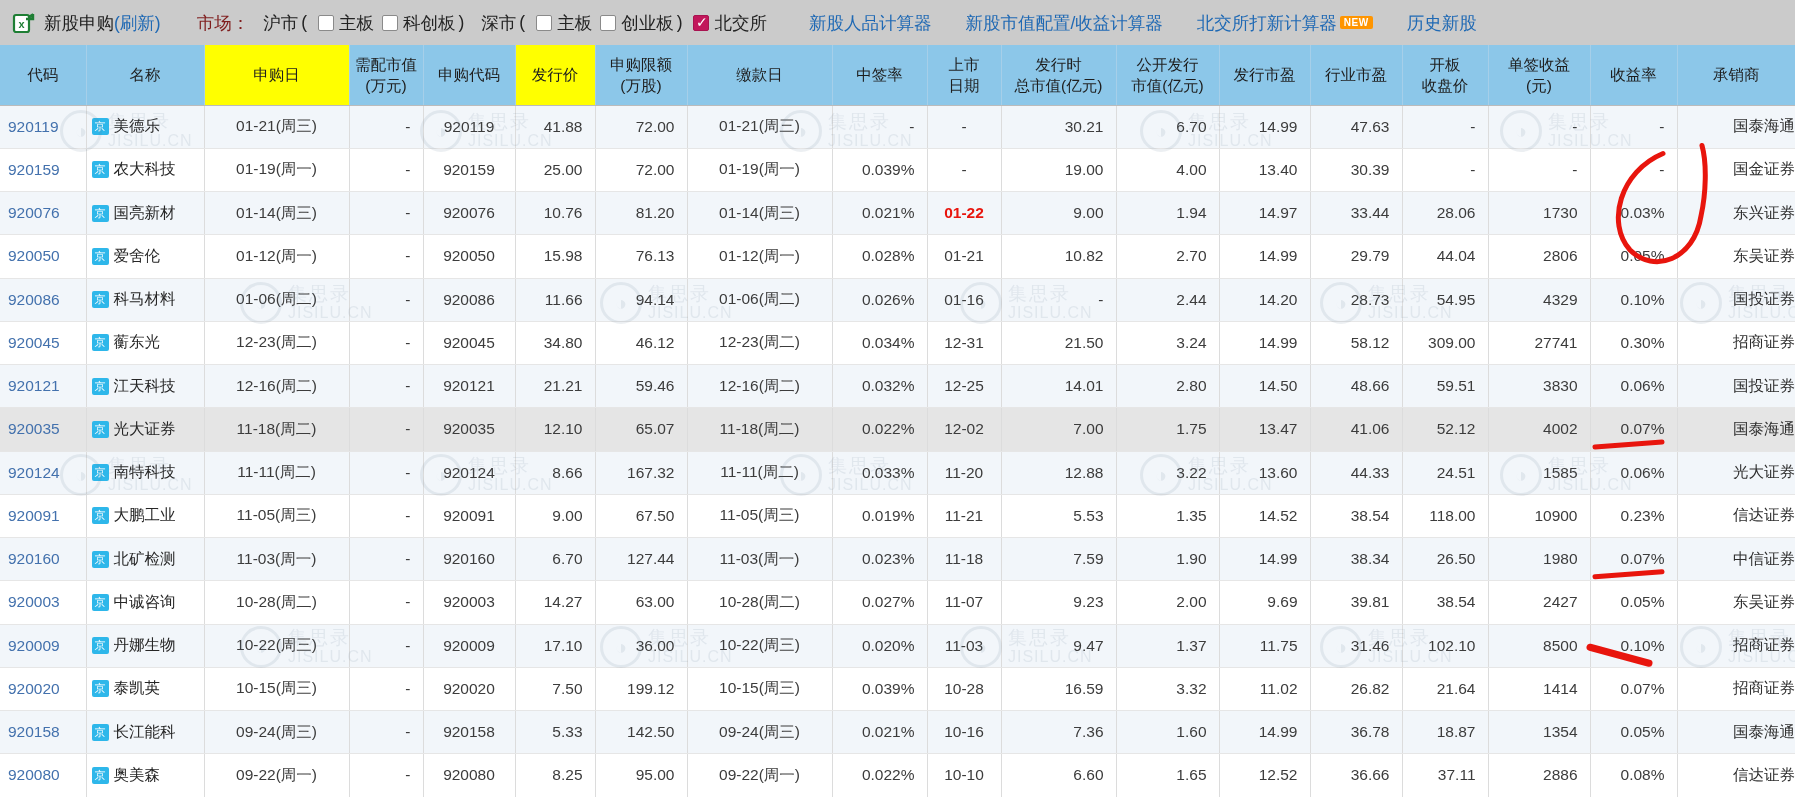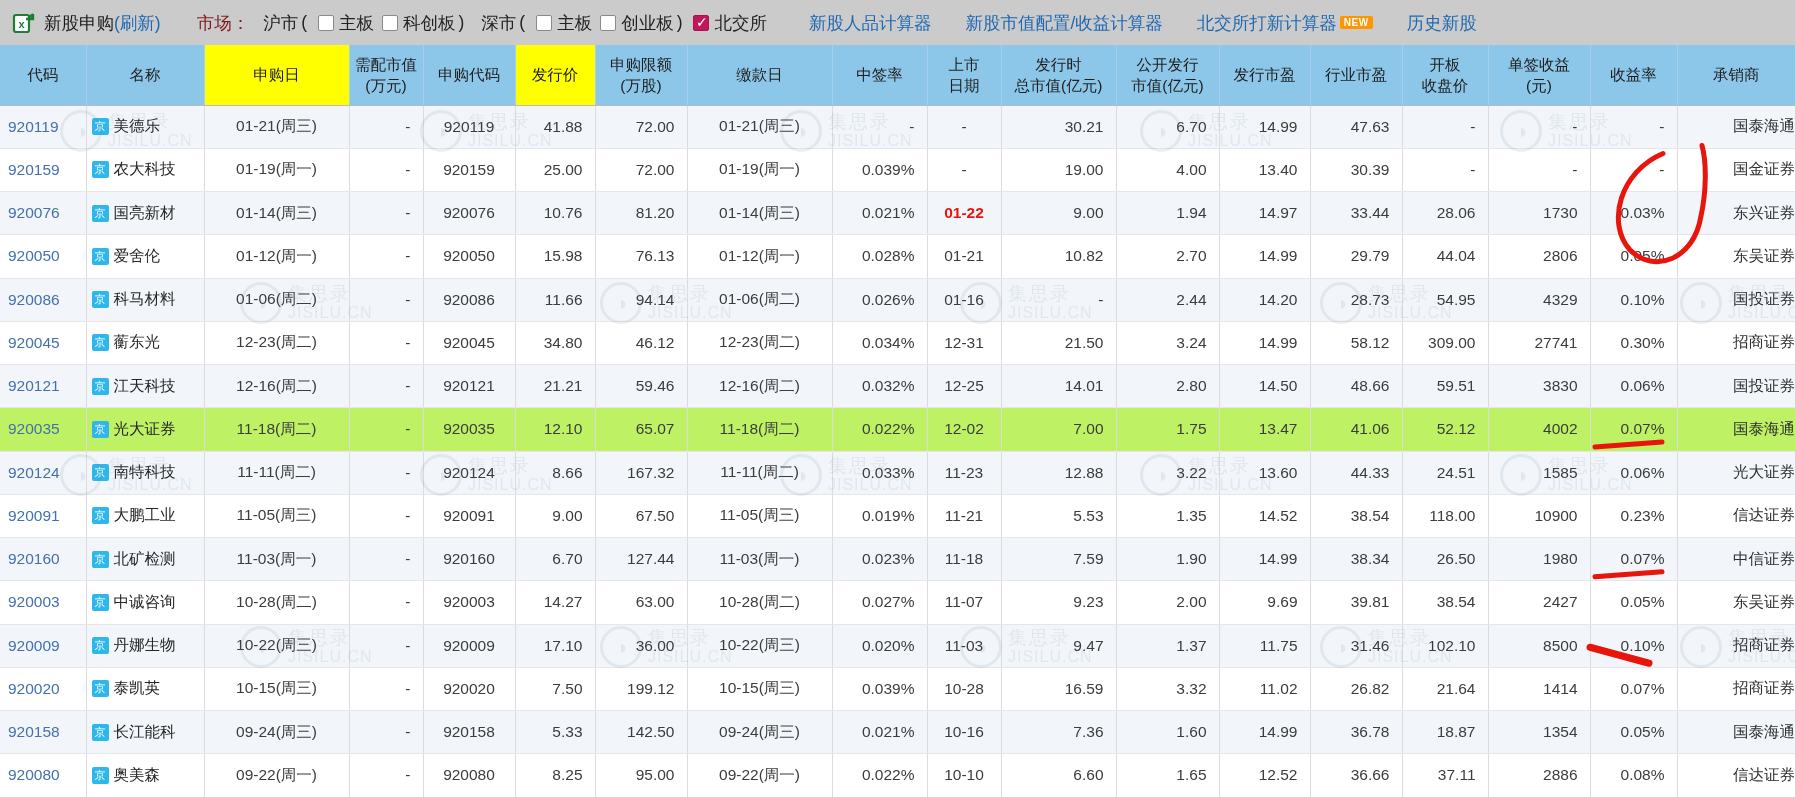--- a/index.html
+++ b/index.html
@@ -44,21 +44,21 @@
   }
   thead th.hl { background:#ffff00; }
   thead th:last-child { border-right:none; }
   tbody td {
     height:43.25px; font-size:15.5px; color:#3c3c3c;
     border-right:1px solid #dcdcdc; border-bottom:1px solid #e6e6e6;
     overflow:hidden; white-space:nowrap;
   }
   tbody td:last-child { border-right:none; }
   tbody tr.stripe td { background:#f2f6fa; }
-  tbody tr.rowhl td { background:#bef264; }
+  tbody tr.rowhl td { background:#e5e5e5; }
   td.c-left { text-align:left; padding-left:8px; }
   td.c-ctr { text-align:center; }
   td.c-num { text-align:right; padding-right:12px; }
   td.c-uw { text-align:right; padding-left:13px; color:#2f2f2f; }
   td .code-link { color:#4371ad; cursor:pointer; }
   td .name-wrap { display:flex; align-items:center; padding-left:5px; }
   .jing-badge {
     display:inline-flex; align-items:center; justify-content:center;
     width:17px; height:17px; background:#2eb7ea; color:#fff; font-size:11px;
     border-radius:2px; margin-right:5px; flex:none;
@@ -418,21 +418,21 @@
               <span class="name-text">南特科技</span>
             </div>
           </td>
           <td class="c-ctr">11-11(周二)</td>
           <td class="c-num">-</td>
           <td class="c-ctr">920124</td>
           <td class="c-num">8.66</td>
           <td class="c-num">167.32</td>
           <td class="c-ctr">11-11(周二)</td>
           <td class="c-num">0.033%</td>
-          <td class="c-ctr">11-23</td>
+          <td class="c-ctr">11-20</td>
           <td class="c-num">12.88</td>
           <td class="c-num">3.22</td>
           <td class="c-num">13.60</td>
           <td class="c-num">44.33</td>
           <td class="c-num">24.51</td>
           <td class="c-num">1585</td>
           <td class="c-num">0.06%</td>
           <td class="c-uw">光大证券</td>
         </tr>
         <tr>

